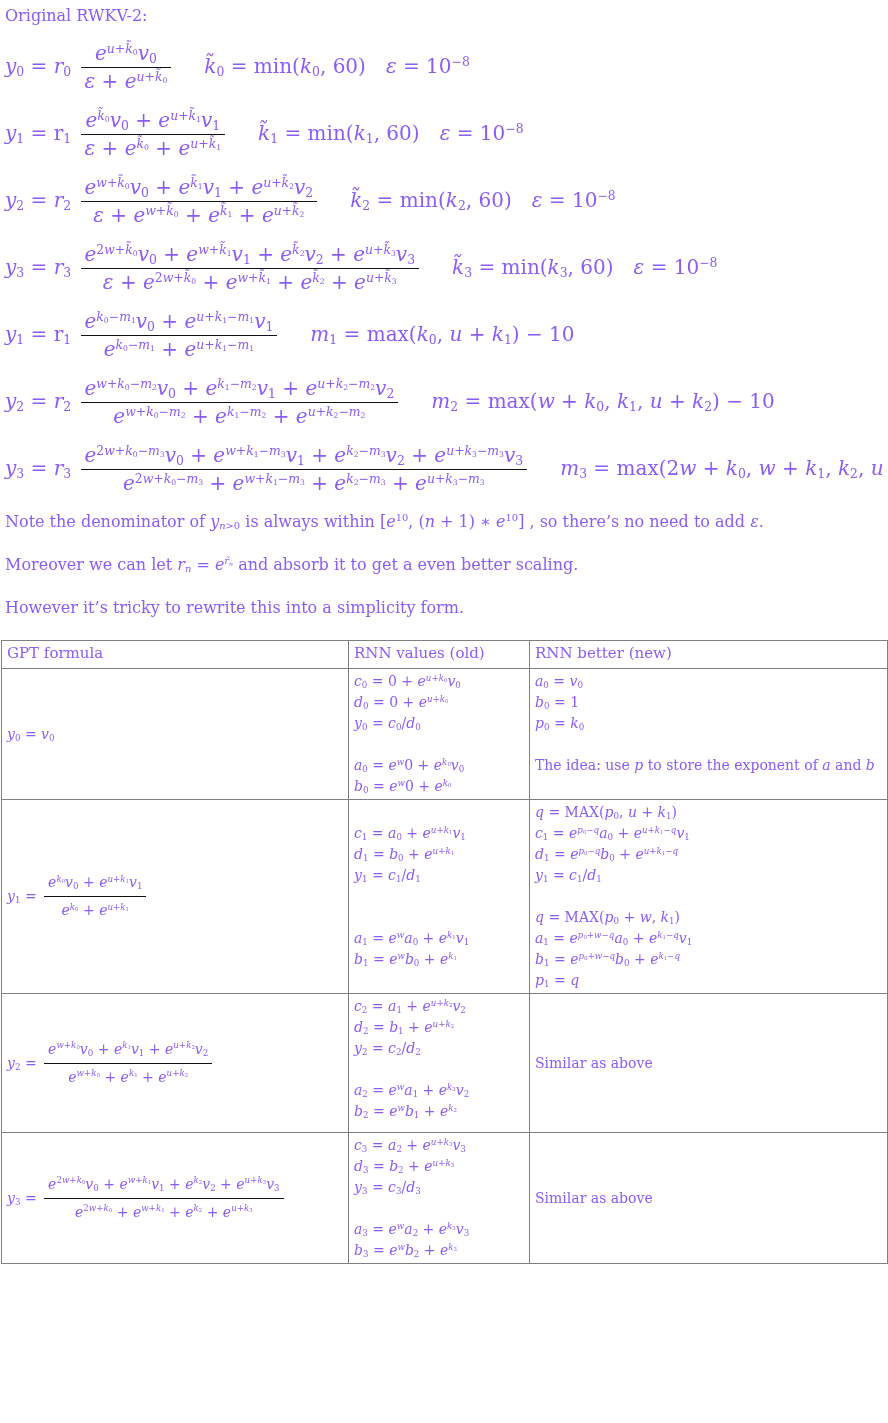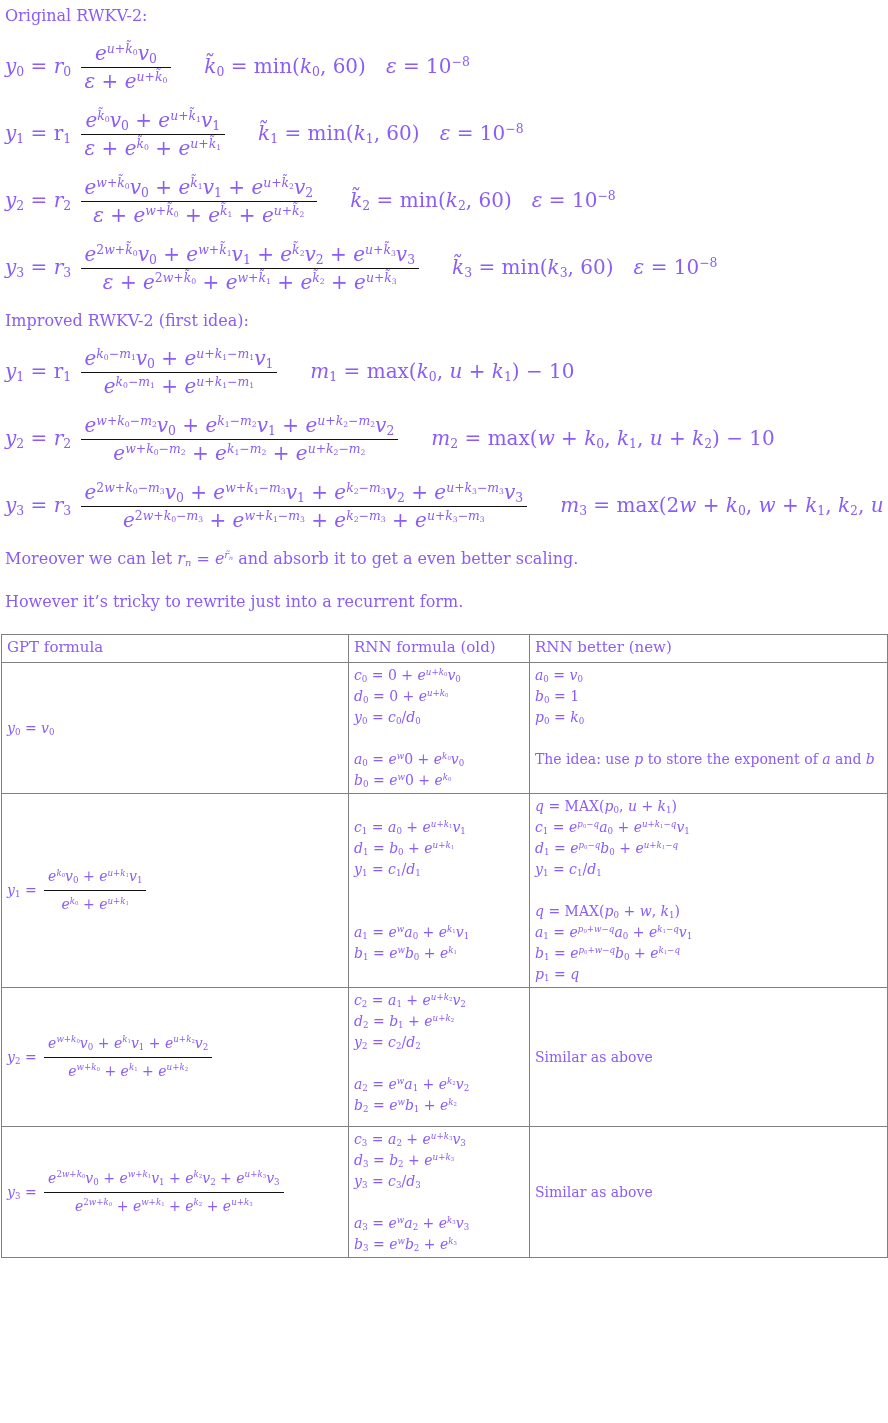--- a/index.html
+++ b/index.html
@@ -25,38 +25,38 @@
 </head>
 <body>
 
 <div class="page">
   <div id="doc">
       <div class="blk">Original RWKV-2:</div>
       <div class="eq"><span class="m"><i>y</i><sub>0</sub> = <i>r</i><sub>0</sub> <span class="fr"><span class="fn"><i>e</i><sup><i>u</i>+<i>k̃</i><sub>0</sub></sup><i>v</i><sub>0</sub></span><span class="fd"><i>ε</i> + <i>e</i><sup><i>u</i>+<i>k̃</i><sub>0</sub></sup></span></span>  <i>k̃</i><sub>0</sub> = <span class="up">min</span>(<i>k</i><sub>0</sub>, 60)  <i>ε</i> = 10<sup>−8</sup></span></div>
       <div class="eq"><span class="m"><i>y</i><sub>1</sub> = r<sub>1</sub> <span class="fr"><span class="fn"><i>e</i><sup><i>k̃</i><sub>0</sub></sup><i>v</i><sub>0</sub> + <i>e</i><sup><i>u</i>+<i>k̃</i><sub>1</sub></sup><i>v</i><sub>1</sub></span><span class="fd"><i>ε</i> + <i>e</i><sup><i>k̃</i><sub>0</sub></sup> + <i>e</i><sup><i>u</i>+<i>k̃</i><sub>1</sub></sup></span></span>  <i>k̃</i><sub>1</sub> = <span class="up">min</span>(<i>k</i><sub>1</sub>, 60)  <i>ε</i> = 10<sup>−8</sup></span></div>
       <div class="eq"><span class="m"><i>y</i><sub>2</sub> = <i>r</i><sub>2</sub> <span class="fr"><span class="fn"><i>e</i><sup><i>w</i>+<i>k̃</i><sub>0</sub></sup><i>v</i><sub>0</sub> + <i>e</i><sup><i>k̃</i><sub>1</sub></sup><i>v</i><sub>1</sub> + <i>e</i><sup><i>u</i>+<i>k̃</i><sub>2</sub></sup><i>v</i><sub>2</sub></span><span class="fd"><i>ε</i> + <i>e</i><sup><i>w</i>+<i>k̃</i><sub>0</sub></sup> + <i>e</i><sup><i>k̃</i><sub>1</sub></sup> + <i>e</i><sup><i>u</i>+<i>k̃</i><sub>2</sub></sup></span></span>  <i>k̃</i><sub>2</sub> = <span class="up">min</span>(<i>k</i><sub>2</sub>, 60)  <i>ε</i> = 10<sup>−8</sup></span></div>
       <div class="eq"><span class="m"><i>y</i><sub>3</sub> = <i>r</i><sub>3</sub> <span class="fr"><span class="fn"><i>e</i><sup>2<i>w</i>+<i>k̃</i><sub>0</sub></sup><i>v</i><sub>0</sub> + <i>e</i><sup><i>w</i>+<i>k̃</i><sub>1</sub></sup><i>v</i><sub>1</sub> + <i>e</i><sup><i>k̃</i><sub>2</sub></sup><i>v</i><sub>2</sub> + <i>e</i><sup><i>u</i>+<i>k̃</i><sub>3</sub></sup><i>v</i><sub>3</sub></span><span class="fd"><i>ε</i> + <i>e</i><sup>2<i>w</i>+<i>k̃</i><sub>0</sub></sup> + <i>e</i><sup><i>w</i>+<i>k̃</i><sub>1</sub></sup> + <i>e</i><sup><i>k̃</i><sub>2</sub></sup> + <i>e</i><sup><i>u</i>+<i>k̃</i><sub>3</sub></sup></span></span>  <i>k̃</i><sub>3</sub> = <span class="up">min</span>(<i>k</i><sub>3</sub>, 60)  <i>ε</i> = 10<sup>−8</sup></span></div>
-      <div class="blk">Improved RWKV-2 (first idea):</div>
       <div class="eq"><span class="m"><i>y</i><sub>1</sub> = r<sub>1</sub> <span class="fr"><span class="fn"><i>e</i><sup><i>k</i><sub>0</sub>−<i>m</i><sub>1</sub></sup><i>v</i><sub>0</sub> + <i>e</i><sup><i>u</i>+<i>k</i><sub>1</sub>−<i>m</i><sub>1</sub></sup><i>v</i><sub>1</sub></span><span class="fd"><i>e</i><sup><i>k</i><sub>0</sub>−<i>m</i><sub>1</sub></sup> + <i>e</i><sup><i>u</i>+<i>k</i><sub>1</sub>−<i>m</i><sub>1</sub></sup></span></span>  <i>m</i><sub>1</sub> = <span class="up">max</span>(<i>k</i><sub>0</sub>, <i>u</i> + <i>k</i><sub>1</sub>) − 10</span></div>
       <div class="eq"><span class="m"><i>y</i><sub>2</sub> = <i>r</i><sub>2</sub> <span class="fr"><span class="fn"><i>e</i><sup><i>w</i>+<i>k</i><sub>0</sub>−<i>m</i><sub>2</sub></sup><i>v</i><sub>0</sub> + <i>e</i><sup><i>k</i><sub>1</sub>−<i>m</i><sub>2</sub></sup><i>v</i><sub>1</sub> + <i>e</i><sup><i>u</i>+<i>k</i><sub>2</sub>−<i>m</i><sub>2</sub></sup><i>v</i><sub>2</sub></span><span class="fd"><i>e</i><sup><i>w</i>+<i>k</i><sub>0</sub>−<i>m</i><sub>2</sub></sup> + <i>e</i><sup><i>k</i><sub>1</sub>−<i>m</i><sub>2</sub></sup> + <i>e</i><sup><i>u</i>+<i>k</i><sub>2</sub>−<i>m</i><sub>2</sub></sup></span></span>  <i>m</i><sub>2</sub> = <span class="up">max</span>(<i>w</i> + <i>k</i><sub>0</sub>, <i>k</i><sub>1</sub>, <i>u</i> + <i>k</i><sub>2</sub>) − 10</span></div>
       <div class="eq"><span class="m"><i>y</i><sub>3</sub> = <i>r</i><sub>3</sub> <span class="fr"><span class="fn"><i>e</i><sup>2<i>w</i>+<i>k</i><sub>0</sub>−<i>m</i><sub>3</sub></sup><i>v</i><sub>0</sub> + <i>e</i><sup><i>w</i>+<i>k</i><sub>1</sub>−<i>m</i><sub>3</sub></sup><i>v</i><sub>1</sub> + <i>e</i><sup><i>k</i><sub>2</sub>−<i>m</i><sub>3</sub></sup><i>v</i><sub>2</sub> + <i>e</i><sup><i>u</i>+<i>k</i><sub>3</sub>−<i>m</i><sub>3</sub></sup><i>v</i><sub>3</sub></span><span class="fd"><i>e</i><sup>2<i>w</i>+<i>k</i><sub>0</sub>−<i>m</i><sub>3</sub></sup> + <i>e</i><sup><i>w</i>+<i>k</i><sub>1</sub>−<i>m</i><sub>3</sub></sup> + <i>e</i><sup><i>k</i><sub>2</sub>−<i>m</i><sub>3</sub></sup> + <i>e</i><sup><i>u</i>+<i>k</i><sub>3</sub>−<i>m</i><sub>3</sub></sup></span></span>  <i>m</i><sub>3</sub> = <span class="up">max</span>(2<i>w</i> + <i>k</i><sub>0</sub>, <i>w</i> + <i>k</i><sub>1</sub>, <i>k</i><sub>2</sub>, <i>u</i> + <i>k</i><sub>3</sub>) − 10</span></div>
+      <div class="blk note">Note the denominator of <span class="m"><i>y</i><sub><i>n</i>&gt;0</sub></span> is always within <span class="m">[<i>e</i><sup>10</sup>, (<i>n</i> + 1) ∗ <i>e</i><sup>10</sup>]</span> , so there’s no need to add <span class="m"><i>ε</i></span>.</div>
       <div class="blk note">Moreover we can let <span class="m"><i>r</i><sub><i>n</i></sub> = <i>e</i><sup><i>r̃</i><sub><i>n</i></sub></sup></span> and absorb it to get a even better scaling.</div>
-      <div class="blk note">However it’s tricky to rewrite just into a recurrent form.</div>
+      <div class="blk note">However it’s tricky to rewrite this into a simplicity form.</div>
     </div>
 
   <table class="ftable">
     <colgroup>
       <col style="width:347px">
         <col style="width:181px">
         <col style="width:358px">
     </colgroup>
     <tbody>
       <tr class="hrow">
         <td>GPT formula</td>
-        <td>RNN formula (old)</td>
+        <td>RNN values (old)</td>
         <td>RNN better (new)</td>
       </tr>
       <tr class="r0">
         <td class="v-mid">
             <div class="cl m"><i>y</i><sub>0</sub> = <i>v</i><sub>0</sub></div>
           </td>
         <td>
             <div class="cl m"><i>c</i><sub>0</sub> = 0 + <i>e</i><sup><i>u</i>+<i>k</i><sub>0</sub></sup><i>v</i><sub>0</sub></div>
             <div class="cl m"><i>d</i><sub>0</sub> = 0 + <i>e</i><sup><i>u</i>+<i>k</i><sub>0</sub></sup></div>
             <div class="cl m"><i>y</i><sub>0</sub> = <i>c</i><sub>0</sub>/<i>d</i><sub>0</sub></div>

